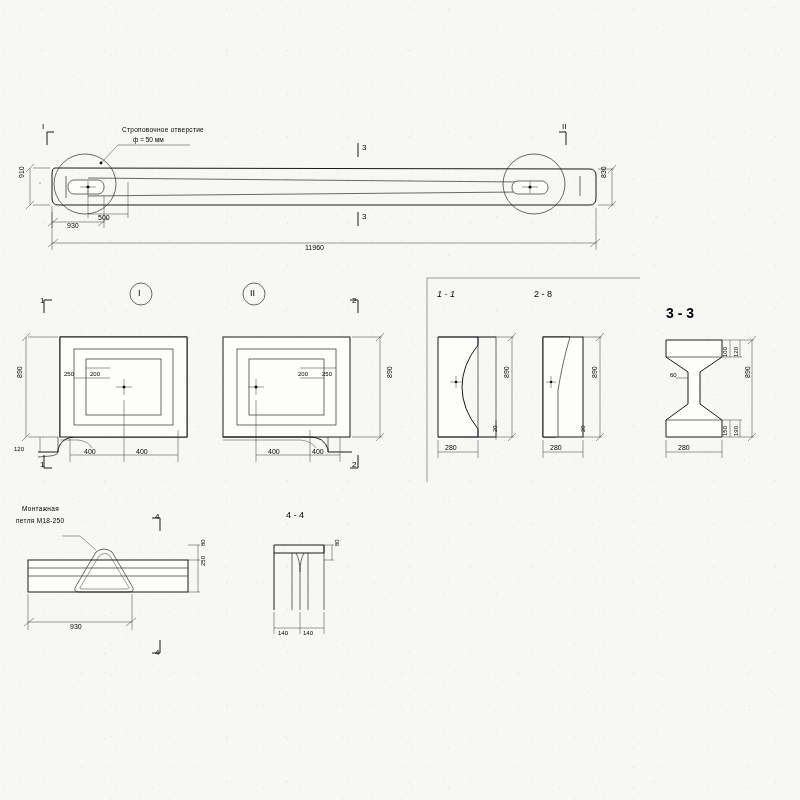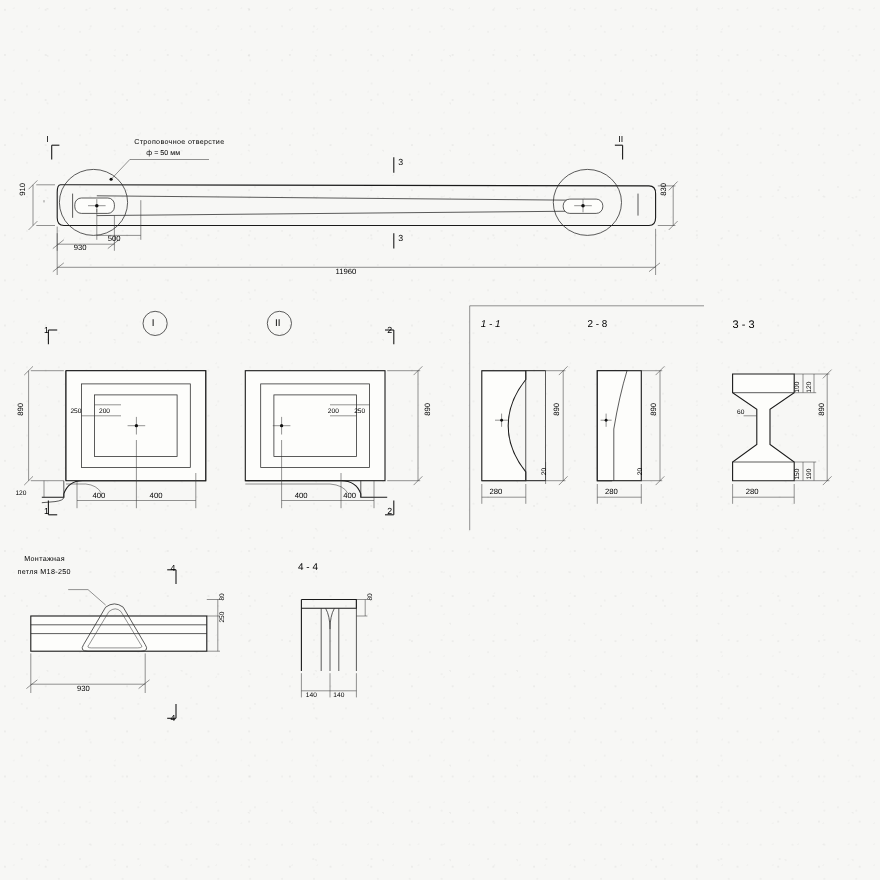--- a/index.html
+++ b/index.html
@@ -338,21 +338,21 @@
     <div style="position:absolute;left:14px;top:446px;font-size:6px;">120</div>
 
     <div style="position:absolute;left:386px;top:378px;font-size:7px;transform:rotate(-90deg);transform-origin:left top;">890</div>
     <div style="position:absolute;left:298px;top:371px;font-size:6px;">200</div>
     <div style="position:absolute;left:322px;top:371px;font-size:6px;">250</div>
     <div style="position:absolute;left:268px;top:448px;font-size:7px;">400</div>
     <div style="position:absolute;left:312px;top:448px;font-size:7px;">400</div>
 
     <div style="position:absolute;left:437px;top:289px;font-size:9px;font-style:italic;">1 - 1</div>
     <div style="position:absolute;left:534px;top:289px;font-size:9px;">2 - 8</div>
-    <div style="position:absolute;left:666px;top:290px;font-size:10px;">3 - 3</div>
+    <div style="position:absolute;left:666px;top:305px;font-size:14px;font-weight:bold;">3 - 3</div>
 
     <div style="position:absolute;left:503px;top:378px;font-size:7px;transform:rotate(-90deg);transform-origin:left top;">890</div>
     <div style="position:absolute;left:445px;top:444px;font-size:7px;">280</div>
     <div style="position:absolute;left:492px;top:432px;font-size:6px;transform:rotate(-90deg);transform-origin:left top;">20</div>
 
     <div style="position:absolute;left:591px;top:378px;font-size:7px;transform:rotate(-90deg);transform-origin:left top;">890</div>
     <div style="position:absolute;left:550px;top:444px;font-size:7px;">280</div>
     <div style="position:absolute;left:580px;top:432px;font-size:6px;transform:rotate(-90deg);transform-origin:left top;">20</div>
 
     <div style="position:absolute;left:744px;top:378px;font-size:7px;transform:rotate(-90deg);transform-origin:left top;">890</div>
@@ -364,18 +364,18 @@
     <div style="position:absolute;left:678px;top:444px;font-size:7px;">280</div>
 
     <div style="position:absolute;left:22px;top:505px;font-size:6.5px;letter-spacing:.3px;">Монтажная</div>
     <div style="position:absolute;left:16px;top:517px;font-size:6.5px;letter-spacing:.3px;">петля М18-250</div>
     <div style="position:absolute;left:155px;top:512px;font-size:8px;">4</div>
     <div style="position:absolute;left:155px;top:648px;font-size:8px;">4</div>
     <div style="position:absolute;left:200px;top:546px;font-size:6px;transform:rotate(-90deg);transform-origin:left top;">80</div>
     <div style="position:absolute;left:200px;top:566px;font-size:6px;transform:rotate(-90deg);transform-origin:left top;">250</div>
     <div style="position:absolute;left:70px;top:623px;font-size:7px;">930</div>
 
-    <div style="position:absolute;left:271px;top:510px;font-size:9px;">4 - 4</div>
+    <div style="position:absolute;left:286px;top:510px;font-size:9px;">4 - 4</div>
     <div style="position:absolute;left:334px;top:546px;font-size:6px;transform:rotate(-90deg);transform-origin:left top;">80</div>
     <div style="position:absolute;left:278px;top:630px;font-size:6px;">140</div>
     <div style="position:absolute;left:303px;top:630px;font-size:6px;">140</div>
   </div>
 </div>
 
 </body></html>

